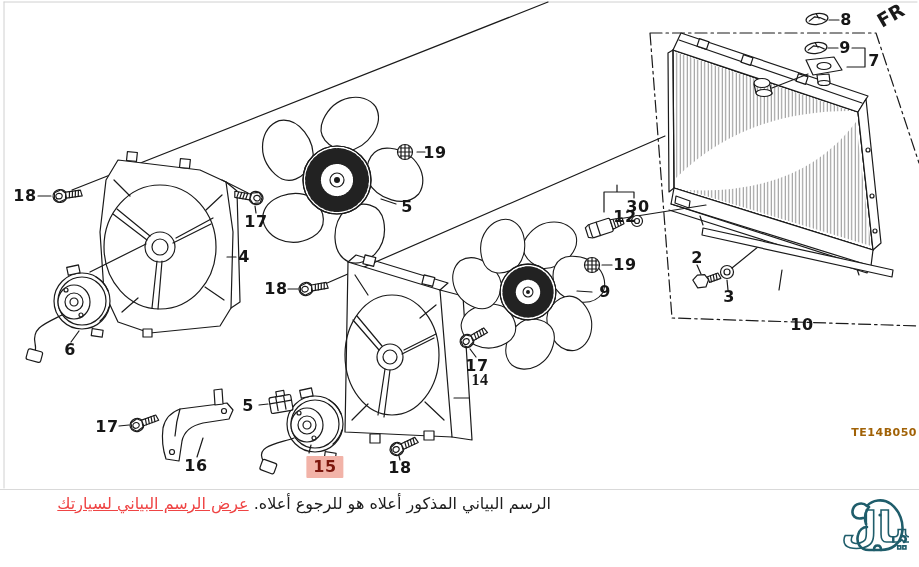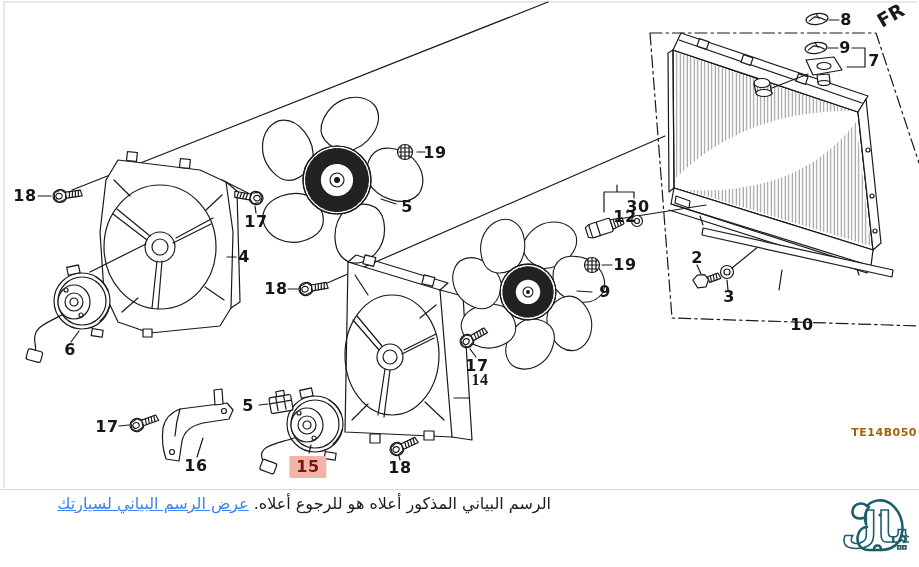--- a/index.html
+++ b/index.html
@@ -7,32 +7,32 @@
     position:relative;width:919px;height:567px;background:#ffffff;overflow:hidden;
     font-family:"DejaVu Sans","Liberation Sans",sans-serif;
   }
   .art{position:absolute;left:0;top:0;}
   .callout{
     position:absolute;transform:translate(-50%,-50%);
     font-size:16px;font-weight:600;color:#161616;letter-spacing:0.5px;
     line-height:1;white-space:nowrap;cursor:pointer;
   }
   .callout.highlighted{
-    background:#f2b3a8;color:#7c150c;padding:3px 7px;border-radius:1px;
+    background:#f2b3a8;color:#7c150c;padding:3px 7px;border-radius:1px;margin-left:17px;
   }
   .diagram-code{
     position:absolute;top:426px;right:2px;font-size:11px;font-weight:bold;
     color:#a16207;letter-spacing:0.5px;
   }
   .footer-sep{position:absolute;left:0;top:489px;width:919px;height:0;border-top:1px solid #d9d9d9;}
   .footer-text{
     position:absolute;top:494px;right:368px;direction:rtl;white-space:nowrap;
     font-size:16px;color:#1c1c1c;
   }
-  .footer-text a{color:#3b82f6;text-decoration:underline;cursor:pointer;}
+  .footer-text a{color:#ef4444;text-decoration:underline;cursor:pointer;}
   .logo{position:absolute;top:494px;right:10px;cursor:pointer;}
 </style>
 </head>
 <body>
 <div class="stage">
 
 <svg class="art" width="919" height="490" viewBox="0 0 919 490">
   <defs>
     <pattern id="fins" width="3.5" height="8" patternUnits="userSpaceOnUse">
       <path d="M1.2,0 V8" stroke="#555" stroke-width="0.7" fill="none"></path>

